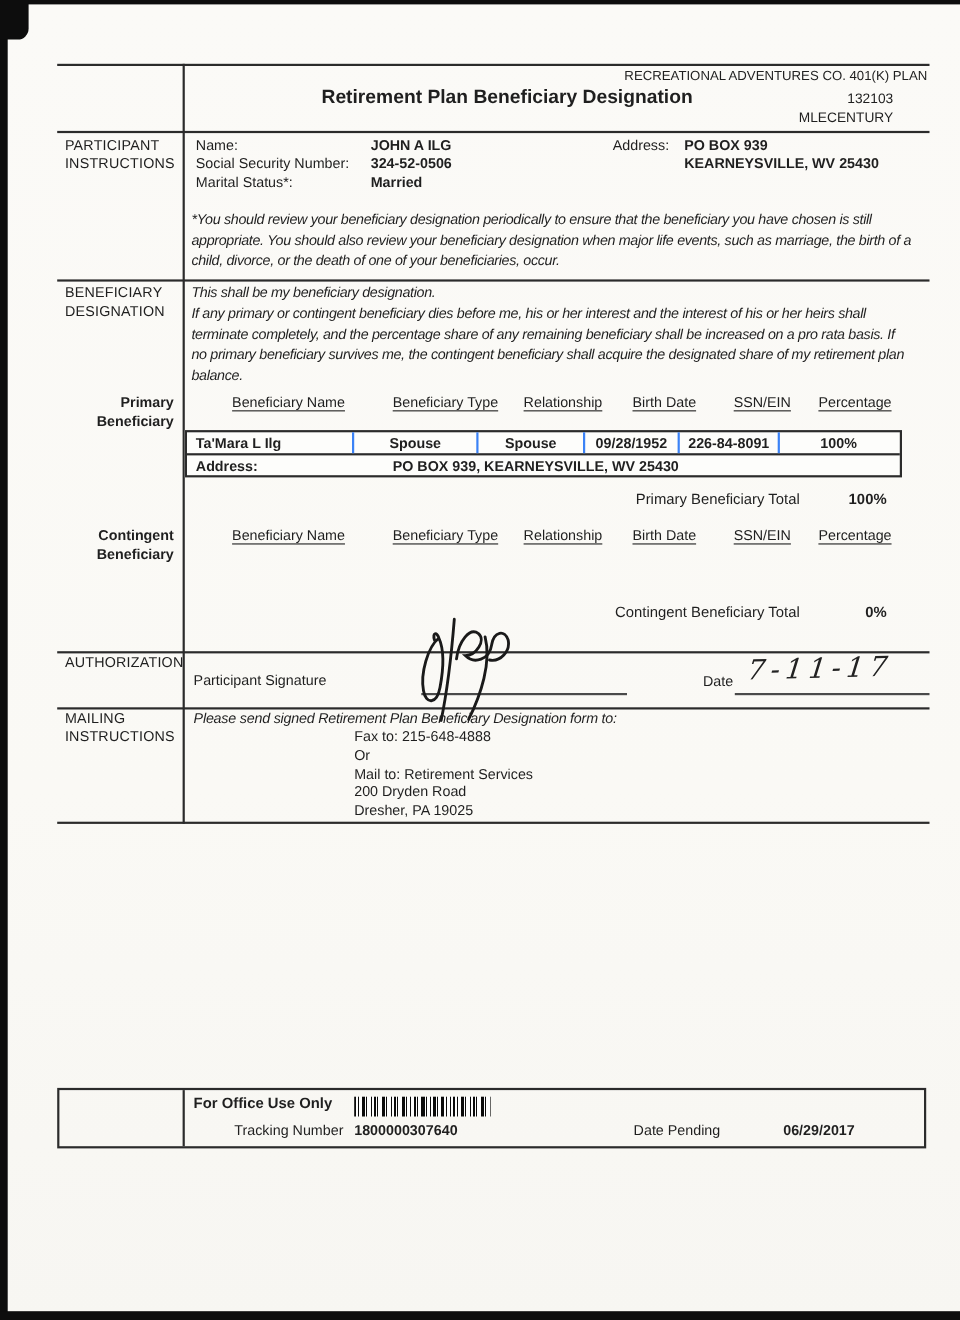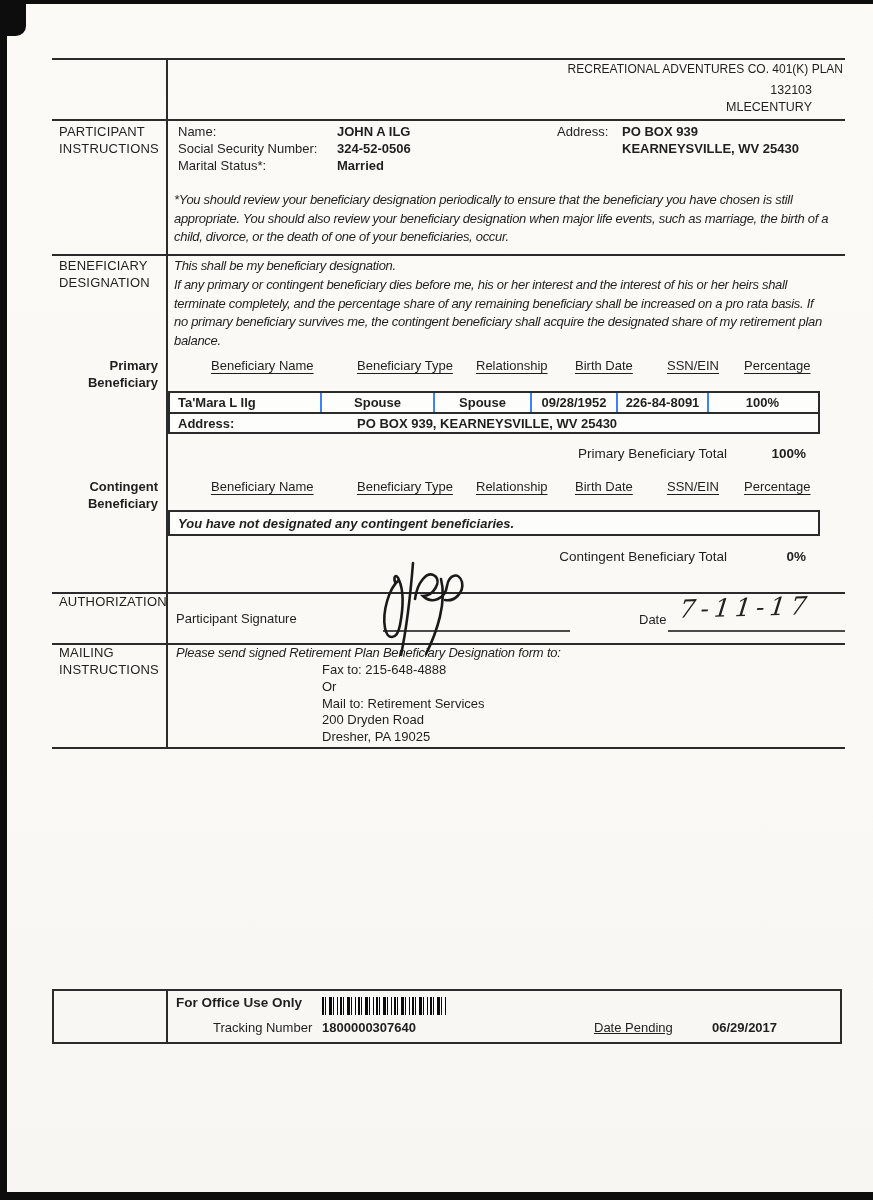--- a/index.html
+++ b/index.html
@@ -47,20 +47,21 @@
 
   <div class="hline" style="top:58px;"></div>
   <div class="hline" style="top:119px;"></div>
   <div class="hline" style="top:254px;"></div>
   <div class="hline" style="top:592px;"></div>
   <div class="hline" style="top:643px;"></div>
   <div class="hline" style="top:747px;"></div>
   <div class="vline" style="left:166px;top:58px;height:691px;"></div>
 
   <div class="abs" style="top:62px;right:30px;font-size:12px;">RECREATIONAL ADVENTURES CO. 401(K) PLAN</div>
+  <div class="abs b" style="top:78px;left:166px;width:590px;text-align:center;font-size:17.5px;">Retirement Plan Beneficiary Designation</div>
   <div class="abs" style="top:83px;right:61px;font-size:12.5px;">132103</div>
   <div class="abs" style="top:100px;right:61px;font-size:12.5px;">MLECENTURY</div>
 
   <div class="abs sec" style="top:124px;left:59px;">PARTICIPANT</div>
   <div class="abs sec" style="top:141px;left:59px;">INSTRUCTIONS</div>
 
   <div class="abs" style="top:124px;left:178px;">Name:</div>
   <div class="abs b" style="top:124px;left:337px;">JOHN A ILG</div>
   <div class="abs" style="top:141px;left:178px;">Social Security Number:</div>
   <div class="abs b" style="top:141px;left:337px;">324-52-0506</div>
@@ -108,23 +109,20 @@
   <div class="abs right-align" style="top:479px;right:715px;width:100px;">Contingent</div>
   <div class="abs right-align" style="top:496px;right:715px;width:100px;">Beneficiary</div>
 
   <div class="abs colhead" style="top:479px;left:211px;">Beneficiary Name</div>
   <div class="abs colhead" style="top:479px;left:357px;">Beneficiary Type</div>
   <div class="abs colhead" style="top:479px;left:476px;">Relationship</div>
   <div class="abs colhead" style="top:479px;left:575px;">Birth Date</div>
   <div class="abs colhead" style="top:479px;left:667px;">SSN/EIN</div>
   <div class="abs colhead" style="top:479px;left:744px;">Percentage</div>
 
-  <div class="emptybox">
-    <span class="b i" style="padding-left:8px;">You have not designated any contingent beneficiaries.</span>
-  </div>
 
   <div class="abs" style="top:549px;right:146px;font-size:13.5px;">Contingent Beneficiary Total</div>
   <div class="abs b" style="top:549px;right:67px;font-size:13.5px;">0%</div>
 
   <div class="abs sec" style="top:594px;left:59px;">AUTHORIZATION</div>
   <div class="abs" style="top:611px;left:176px;">Participant Signature</div>
   <div class="sigline" style="left:383px;top:630px;width:187px;"></div>
 
   <svg class="abs" style="left:368px;top:556px;" width="118" height="104" viewBox="0 0 118 104">
     <g fill="none" stroke="#1a1a1a" stroke-width="2.6" stroke-linecap="round">
@@ -147,18 +145,18 @@
   <div class="abs" style="top:696px;left:322px;">Mail to: Retirement Services</div>
   <div class="abs" style="top:712px;left:322px;">200 Dryden Road</div>
   <div class="abs" style="top:729px;left:322px;">Dresher, PA 19025</div>
 
   <div class="officebox">
     <div class="vline" style="left:112px;top:0;height:51px;"></div>
     <div class="abs b" style="top:4px;left:122px;font-size:13.5px;">For Office Use Only</div>
     <div class="barcode" style="left:268px;top:6px;"></div>
     <div class="abs" style="top:29px;left:159px;">Tracking Number</div>
     <div class="abs b" style="top:29px;left:268px;">1800000307640</div>
-    <div class="abs" style="top:29px;left:540px;text-decoration:underline;">Date Pending</div>
+    <div class="abs" style="top:29px;left:522px;">Date Pending</div>
     <div class="abs b" style="top:29px;left:658px;">06/29/2017</div>
   </div>
 
 
 </div>
 
 </body></html>

